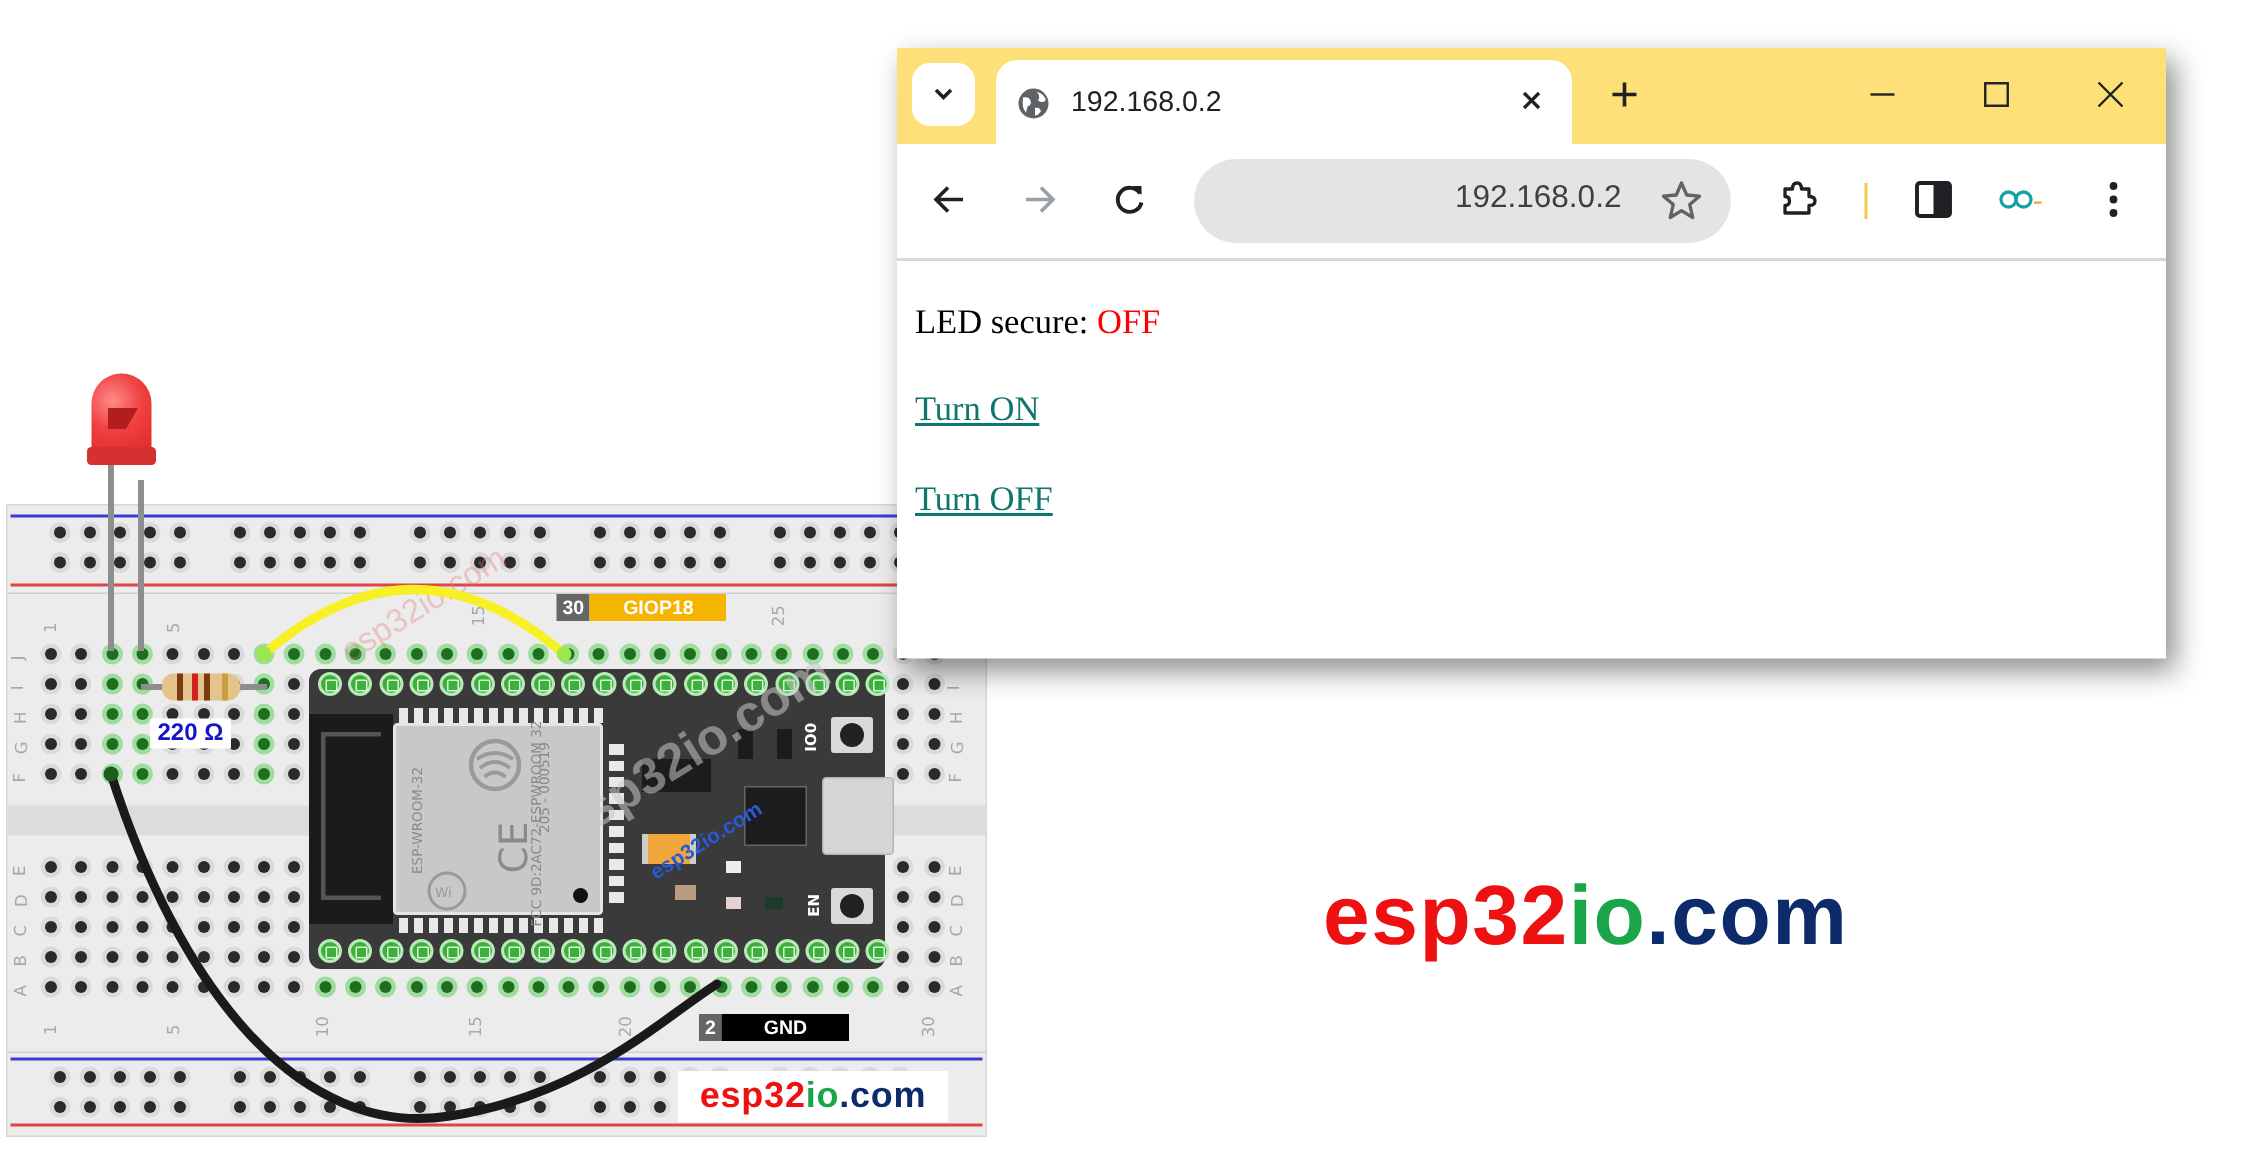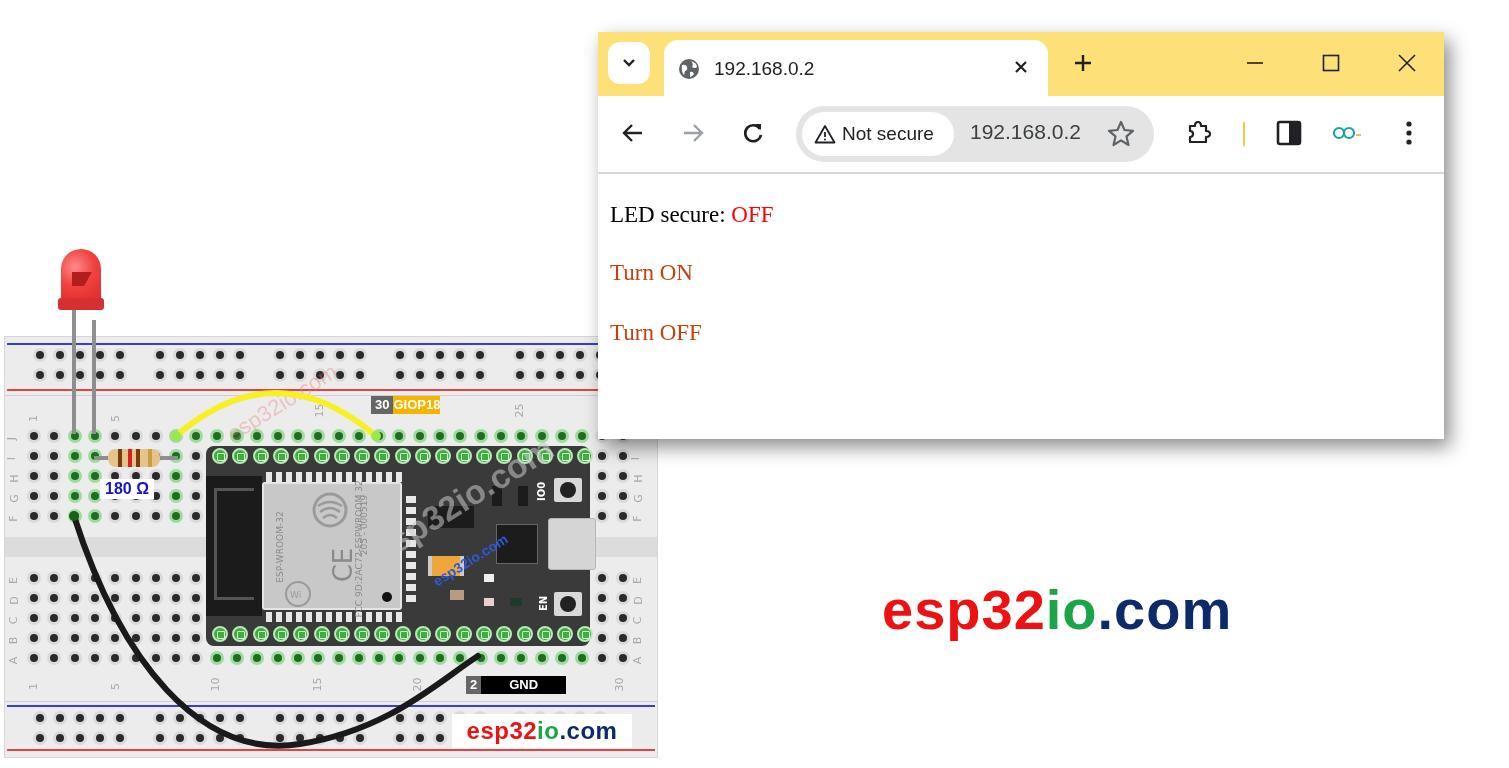--- a/index.html
+++ b/index.html
@@ -67,21 +67,21 @@
   .res-lead { position: absolute; left: 94px; top: 456px; width: 84px; height: 4px; background: #8e8e8e; }
   .resistor { position: absolute; left: 108px; top: 449px; width: 52px; height: 18px; background: #e4c48a; border-radius: 8px; }
   .band { position: absolute; top: 0; width: 4px; height: 18px; }
   .res-label {
     position: absolute; left: 100px; top: 479px; padding: 1px 5px; background: #fff;
     color: #1515c8; font-weight: bold; font-size: 16px;
   }
 
   .pin-tag { position: absolute; height: 18px; font-size: 13px; font-weight: bold; line-height: 18px; color: #fff; }
   .pin-tag .num { display: inline-block; background: #666; padding: 0 4px; height: 18px; }
-  .pin-tag .name { display: inline-block; padding: 0 0; height: 18px; }
+  .pin-tag .name { display: inline-block; padding: 0 22px; height: 18px; }
 
   .wire-svg { position: absolute; left: 0; top: 0; width: 660px; height: 768px; pointer-events: none; }
 
   .brand-small {
     position: absolute; left: 452px; top: 714px; width: 180px; height: 34px; background: #fff;
     font-size: 24px; font-weight: bold; line-height: 34px; text-align: center; letter-spacing: 0.5px;
   }
 
   
   .browser {
@@ -116,21 +116,21 @@
   .security-text { margin-left: 6px; font-size: 19px; color: #202124; }
   .url-text { position: absolute; left: 174px; top: 14px; font-size: 21px; color: #3c4043; }
   .star-btn { position: absolute; right: 18px; top: 13px; width: 30px; height: 30px; cursor:pointer; }
   .tool-icon { position: absolute; top: 20px; width: 34px; height: 34px; display:flex; align-items:center; justify-content:center; cursor:pointer; }
   .tool-sep { position: absolute; left: 645px; top: 26px; width: 2px; height: 24px; background: #f3c94a; }
   .toolbar-border { position: absolute; left: 0; top: 140px; width: 846px; height: 2px; background: #d7d7d7; }
 
   .page { position: absolute; left: 0; top: 142px; width: 846px; height: 265px; font-family: "Liberation Serif", serif; font-size: 23px; color: #000; }
   .page p { position: absolute; left: 12px; }
   .state-value { color: #ff0000; }
-  .page a { color: #c2410c; cursor: pointer; }
+  .page a { color: #0f766e; text-decoration: underline; cursor: pointer; }
 
   
   .brand-big {
     position: absolute; left: 882px; top: 578px; font-size: 56px; font-weight: bold; letter-spacing: 1px; line-height: 64px;
   }
 </style>
 </head>
 <body>
 
 <div class="scene">
@@ -518,21 +518,21 @@
   <div class="led-rim"></div>
   <div class="led-mark"></div>
 
   <div class="res-lead"></div>
   <div class="resistor">
     <div class="band" style="left:10px;background:#7a3a12"></div>
     <div class="band" style="left:20px;background:#d42020"></div>
     <div class="band" style="left:28px;background:#7a3a12"></div>
     <div class="band" style="left:40px;background:#c8a040"></div>
   </div>
-  <span class="res-label">180 Ω</span>
+  <span class="res-label">220 Ω</span>
 
   <svg class="wire-svg" viewBox="0 0 660 768">
     <path d="M176 436 Q276 350 376 436" stroke="#f6f024" stroke-width="6" fill="none" stroke-linecap="round"></path>
     <circle cx="176" cy="436" r="5" fill="#9ae84a"></circle>
     <circle cx="376" cy="436" r="5" fill="#9ae84a"></circle>
     <path d="M74 516 C120 660 200 760 300 744 C390 730 440 680 478 656" stroke="#1a1a1a" stroke-width="6" fill="none" stroke-linecap="round"></path>
     <circle cx="74" cy="516" r="5" fill="#1a5e1a"></circle>
   </svg>
 
   <div class="pin-tag" style="left:371px;top:396px">
@@ -600,28 +600,20 @@
         </svg>
     </div>
     <div class="nav-btn" style="left:138px">
       <svg width="22" height="22" viewBox="0 0 22 22">
           <path d="M18 7 A8 8 0 1 0 19 13" stroke="#202124" stroke-width="2.6" fill="none"></path>
           <path d="M13 2 L19 2 L19 8 Z" fill="#202124"></path>
         </svg>
     </div>
 
     <div class="omnibox">
-      <div class="security-chip">
-        <svg class="warn" width="22" height="20" viewBox="0 0 22 20">
-          <path d="M11 2 L20.5 18.5 H1.5 Z" stroke="#202124" stroke-width="1.8" fill="none" stroke-linejoin="round"></path>
-          <path d="M11 8 V13" stroke="#202124" stroke-width="1.8"></path>
-            <circle cx="11" cy="15.5" r="1" fill="#202124"></circle>
-        </svg>
-        <span class="security-text">Not secure</span>
-      </div>
       <span class="url-text">192.168.0.2</span>
       <svg class="star-btn" viewBox="0 0 30 30">
         <path d="M15 3 L18.5 11 L27 11.8 L20.5 17.4 L22.5 26 L15 21.4 L7.5 26 L9.5 17.4 L3 11.8 L11.5 11 Z" stroke="#5f6368" stroke-width="2.2" fill="none" stroke-linejoin="round"></path>
       </svg>
     </div>
 
     <div class="tool-icon" style="left:584px">
       <svg width="28" height="28" viewBox="0 0 28 28">
         <path d="M5 7 H10 Q10 3 13 3 Q16 3 16 7 H21 V12 Q25 12 25 15 Q25 18 21 18 V23 H5 V18 Q8 18 8 15 Q8 12 5 12 Z" stroke="#202124" stroke-width="2.2" fill="none" stroke-linejoin="round"></path>
       </svg>

